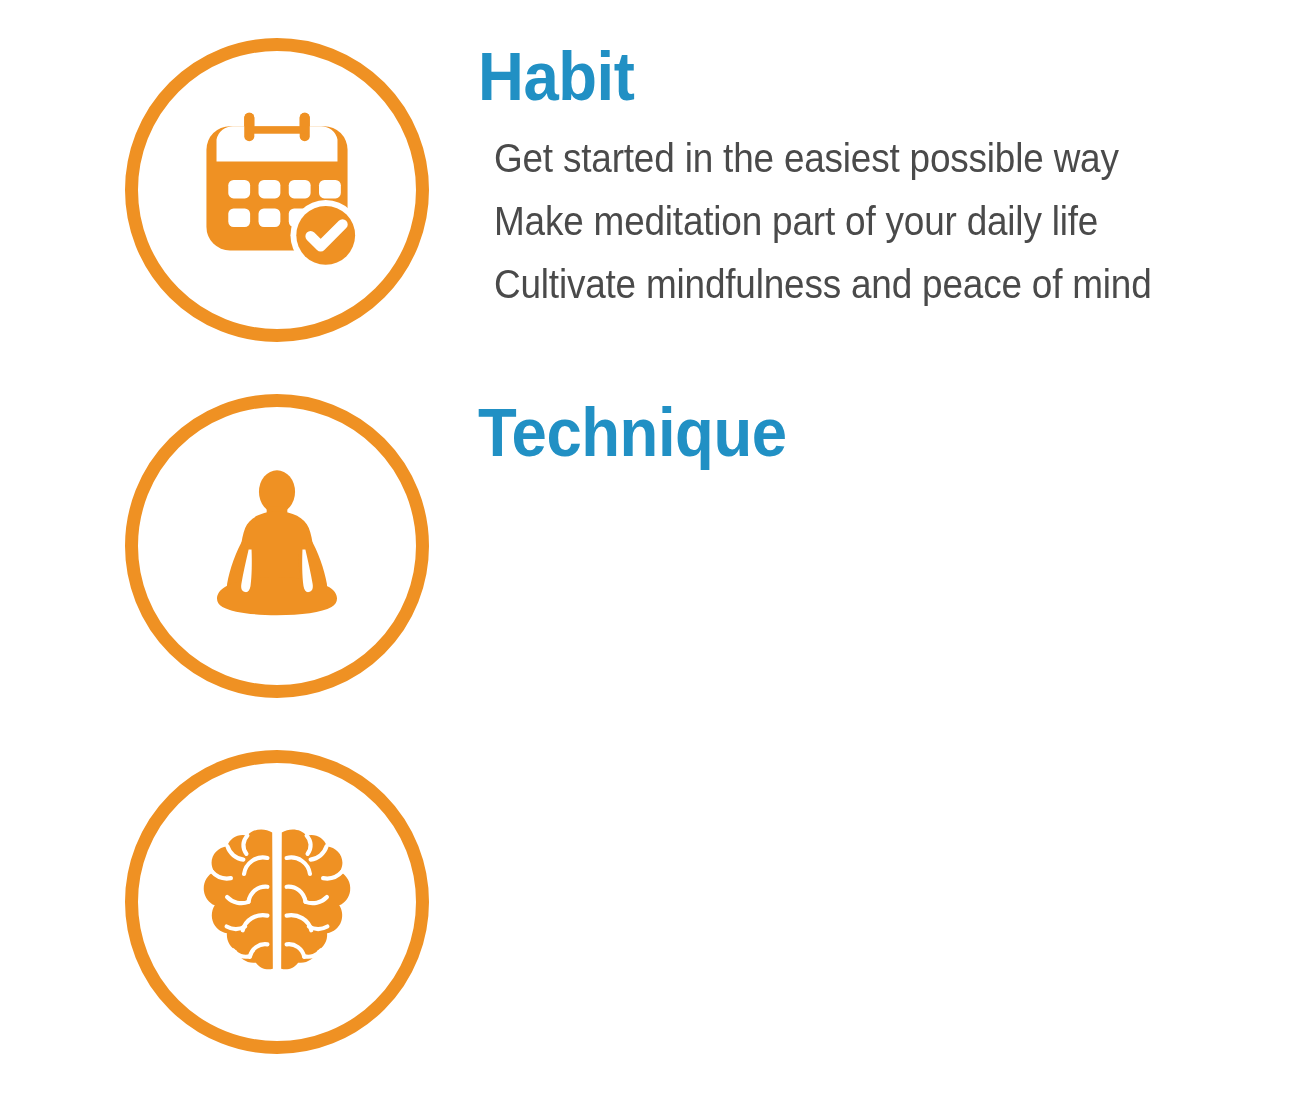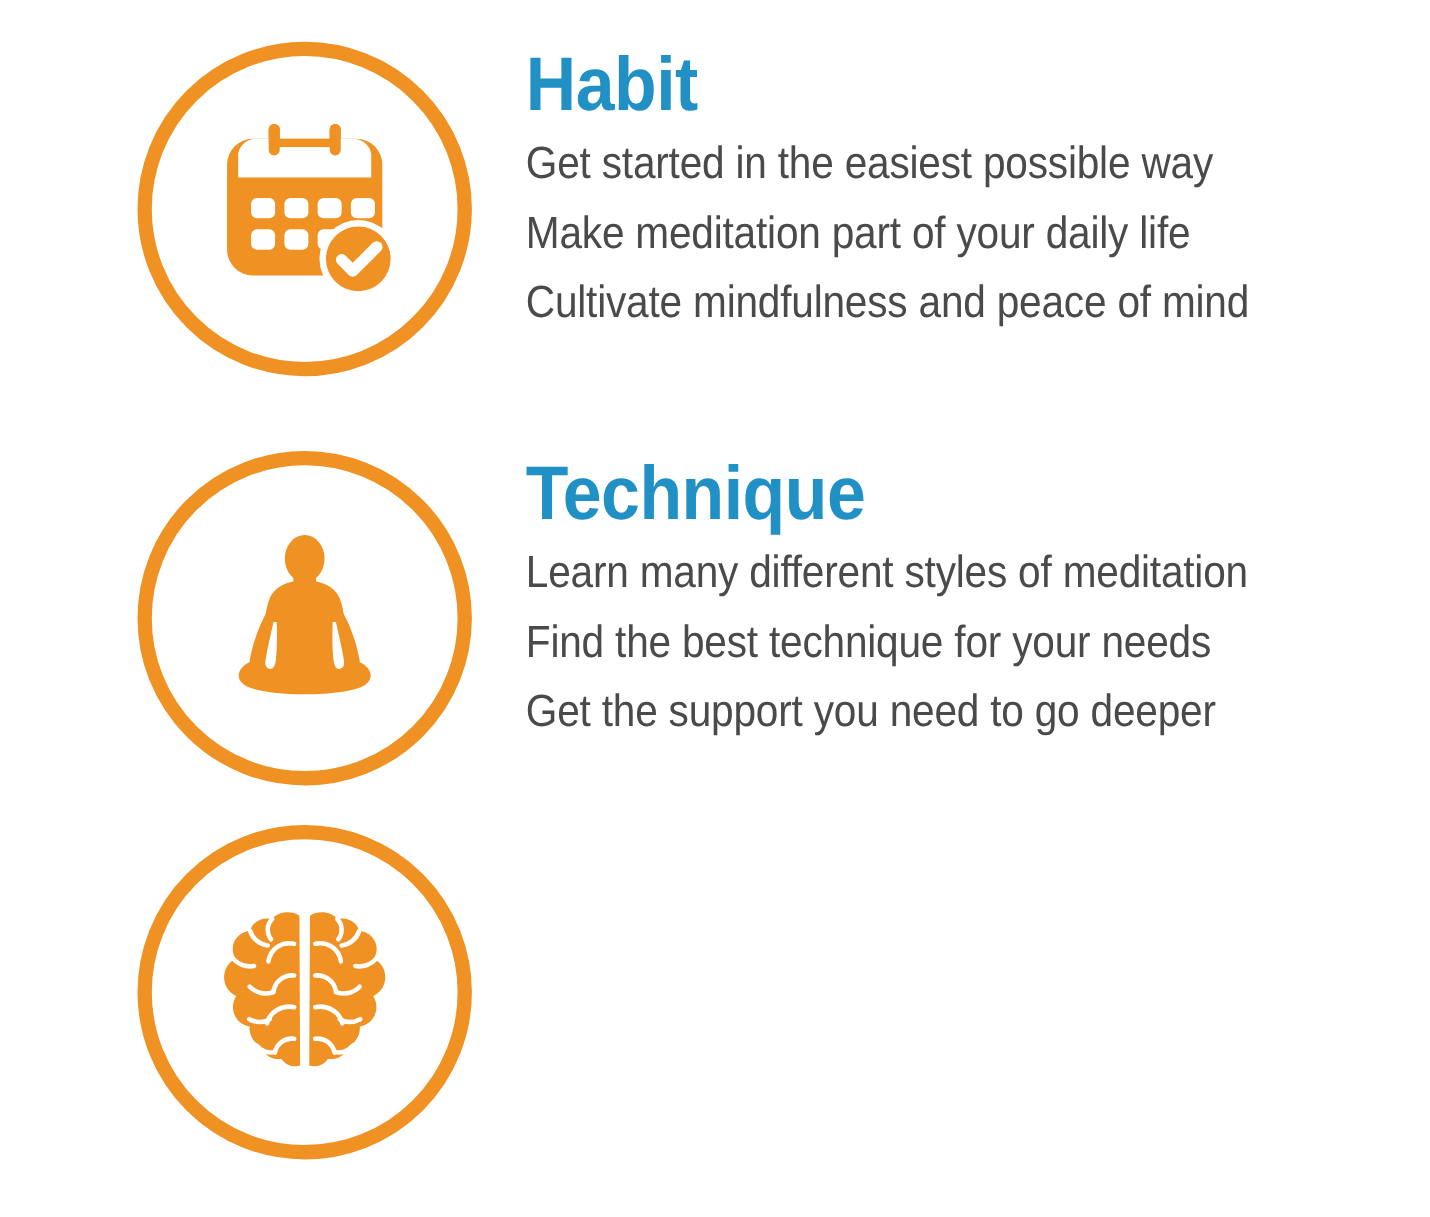--- a/index.html
+++ b/index.html
@@ -24,21 +24,21 @@
     position: absolute;
     left: 0;
     width: 1300px;
     height: 320px;
     display: flex;
     flex-direction: row;
     align-items: flex-start;
     gap: 13px;
   }
   #section-habit          { top: 38px; }
-  #section-technique      { top: 410px; }
+  #section-technique      { top: 394px; }
   #section-transformation { top: 750px; }
 
   
   .icon-medallion {
     position: relative;
     flex: 0 0 auto;
     width: 304px;
     height: 304px;
     margin-left: 125px;
     border-radius: 50%;
@@ -64,21 +64,21 @@
     font-weight: bold;
     line-height: 1.0;
     letter-spacing: -0.5px;
     transform: scaleX(0.92);
     transform-origin: left center;
     white-space: nowrap;
     margin: 0 0 6px 0;
   }
   .bullets {
     list-style: none;
-    margin: 0;
+    margin: 16px;
     padding: 0;
   }
   .bullets li {
     color: #4a4a4a;
     font-size: 41px;
     line-height: 63px;
     font-weight: 400;
     letter-spacing: -0.2px;
     transform: scaleX(0.90);
     transform-origin: left center;
@@ -173,25 +173,20 @@
                      c 1.6 0.2 2.6 -1.2 3 -3.6 c 0.8 -5.4 0.9 -13.6 0.6 -21.2 z" fill="#ffffff"></path>
             <path d="M66.5 52 c 1.6 7 3.2 14 4.2 20 c 0.5 3 -0.4 4.6 -2.3 4.8
                      c -1.6 0.2 -2.6 -1.2 -3 -3.6 c -0.8 -5.4 -0.9 -13.6 -0.6 -21.2 z" fill="#ffffff"></path>
           </g>
         </svg>
       </span>
     </div>
 
     <div class="text-col">
       <h2 class="heading">Technique</h2>
-      <ul class="bullets">
-        <li>Learn many different styles of meditation</li>
-        <li>Find the best technique for your needs</li>
-        <li>Get the support you need to go deeper</li>
-      </ul>
     </div>
   </div>
 
   <div class="section" id="section-transformation">
 
     <div class="icon-medallion">
       <span>
         <svg width="160" height="152" viewBox="0 0 100 95" aria-hidden="true">
           <g fill="#ef9123">
 

